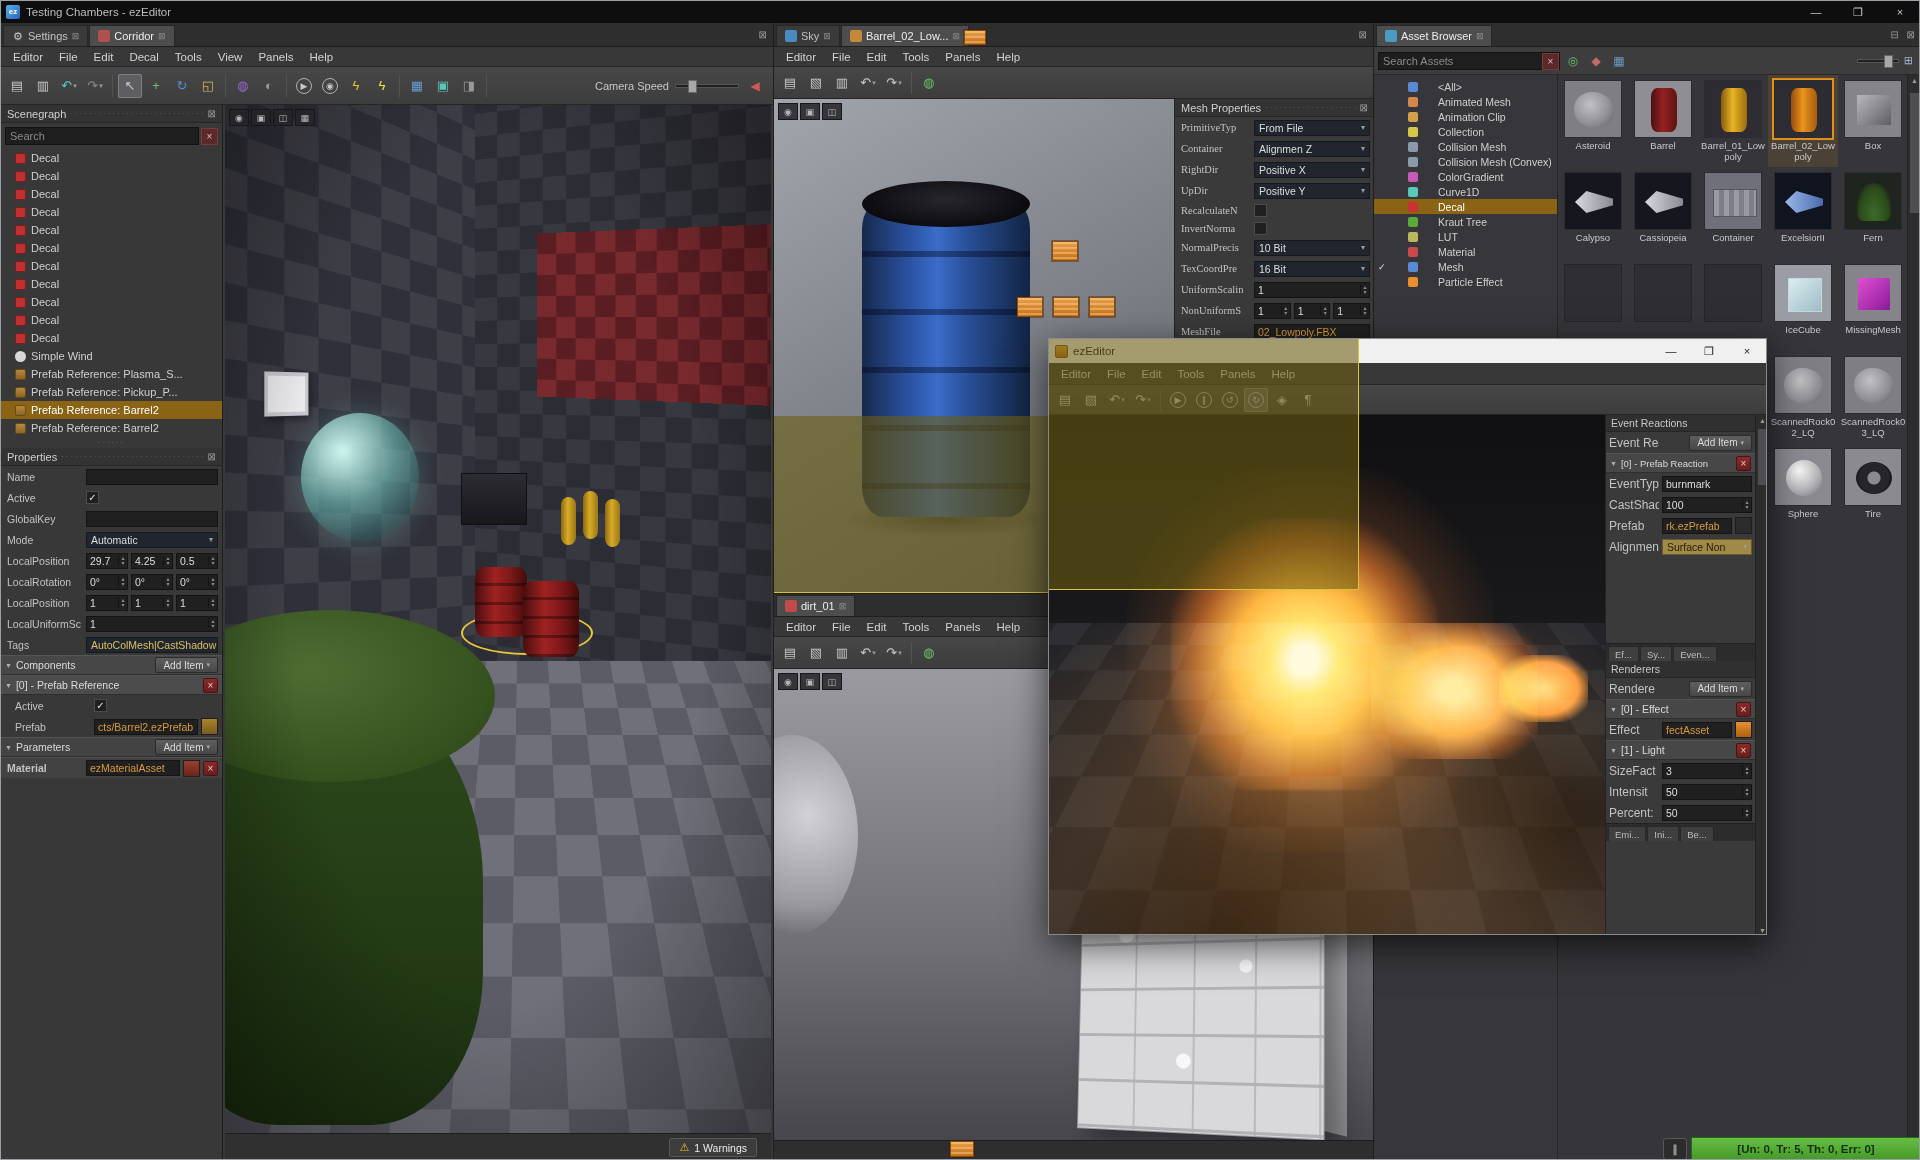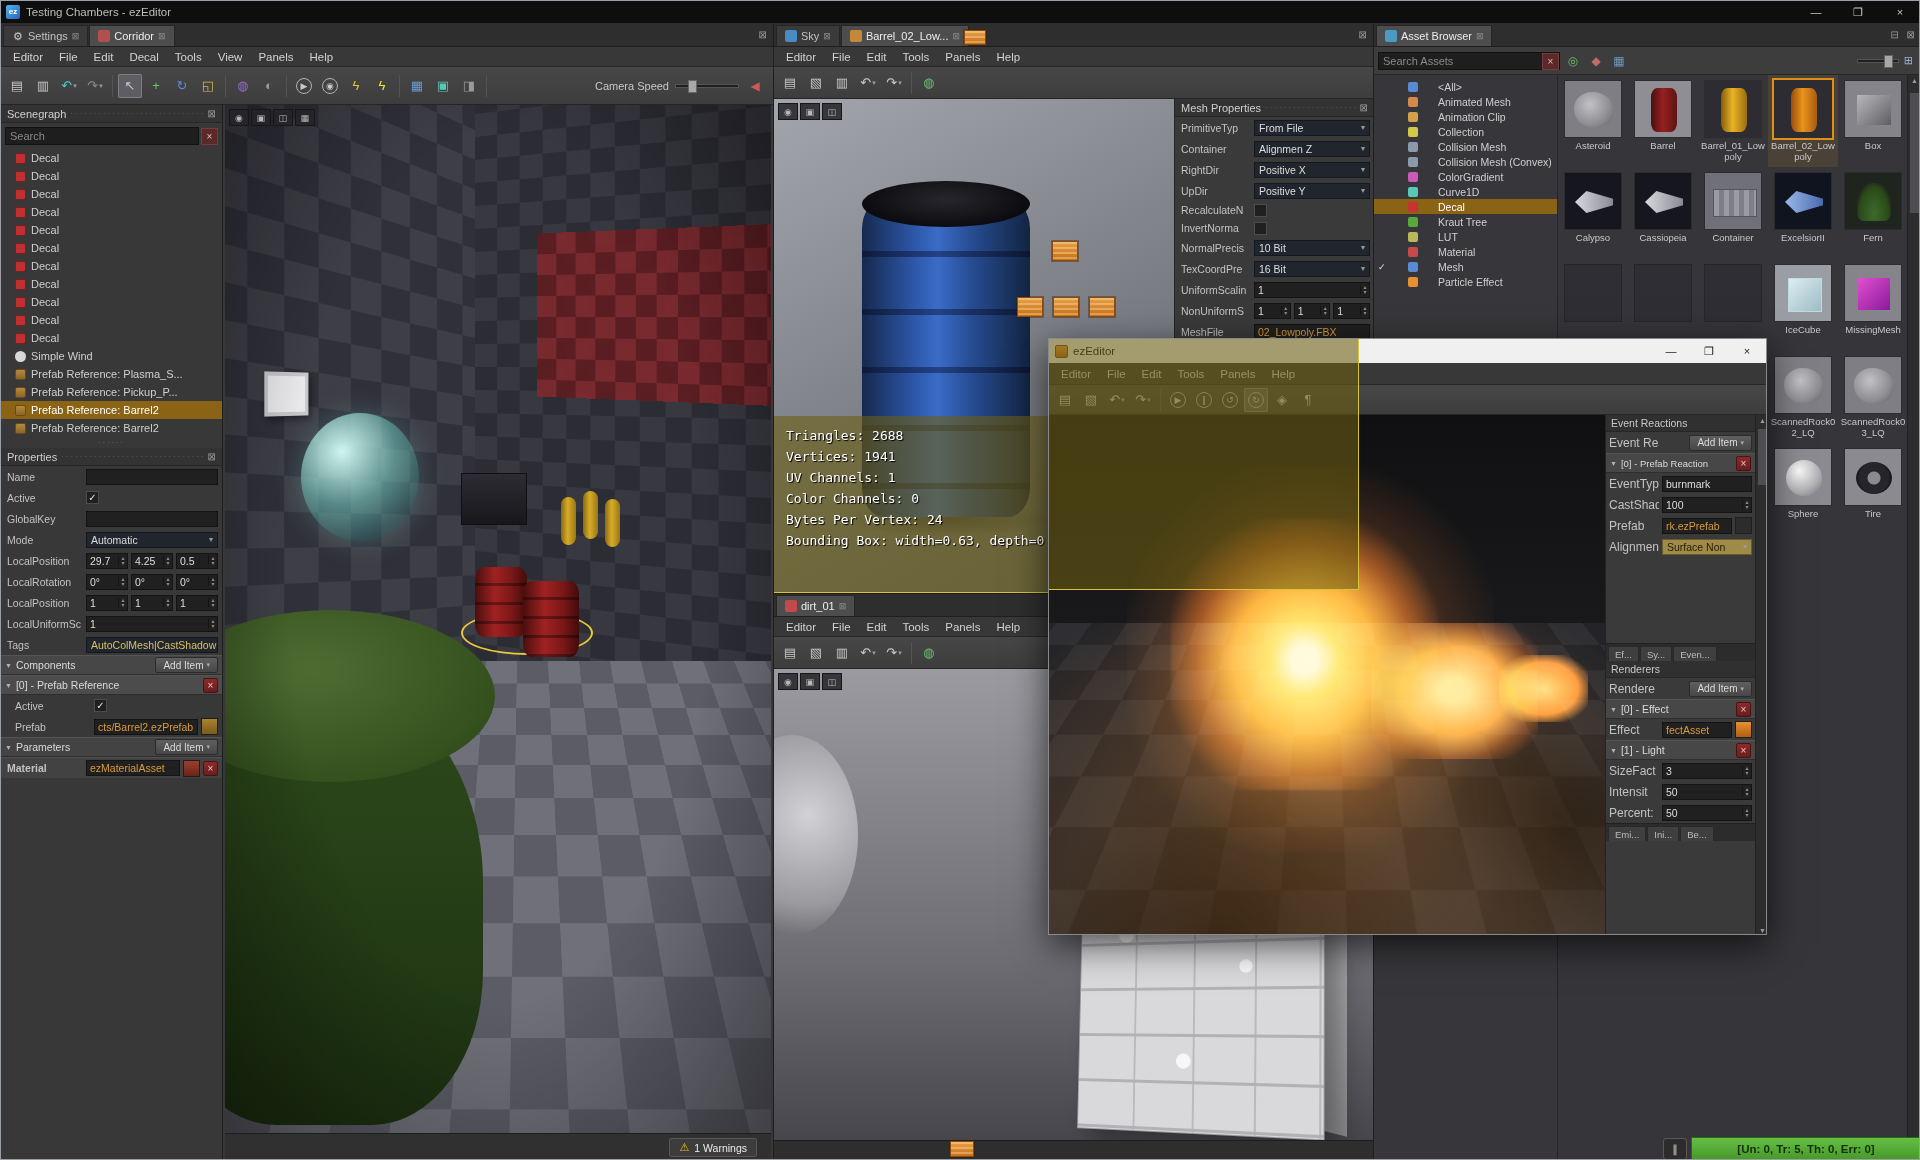--- a/index.html
+++ b/index.html
@@ -112,21 +112,21 @@
   .mesh-win .menubar{top:24px;}
   .mesh-win .toolbar{top:44px;}
   .mesh-vp{position:absolute;left:0;top:76px;width:400px;height:494px;overflow:hidden;background:linear-gradient(150deg,#a2a6ac,#82868c 45%,#5e6268);}
   .bv-lid{position:absolute;left:88px;top:82px;width:168px;height:46px;border-radius:50%;background:radial-gradient(ellipse at 50% 40%,#26262c,#0c0c10 70%);}
   .bv-barrel{position:absolute;left:88px;top:100px;width:168px;height:318px;border-radius:22px/30px;background:linear-gradient(90deg,#16294e,#2c55a6 30%,#3a6cc8 45%,#274c92 65%,#122442);}
   .bv-barrel::after{content:"";position:absolute;inset:0;border-radius:inherit;background:repeating-linear-gradient(180deg,transparent 0 52px,rgba(0,0,20,.38) 52px 58px);}
   .bv-shadow{position:absolute;left:66px;top:402px;width:214px;height:36px;border-radius:50%;background:radial-gradient(ellipse,rgba(0,0,0,.4),transparent 70%);}
   .mesh-overlay{position:absolute;left:0;top:317px;right:0;bottom:0;background:rgba(108,94,18,.6);border-bottom:1px solid #d8c43a;z-index:5;}
   .mesh-stats{position:absolute;left:12px;top:326px;z-index:6;font-family:"DejaVu Sans Mono",monospace;font-size:13px;color:#fff;text-shadow:1px 1px 1px #000;line-height:21px;white-space:nowrap;}
   .mesh-props{position:absolute;left:400px;top:76px;width:200px;height:494px;background:#3a3a3a;border-left:1px solid #242424;display:flex;flex-direction:column;}
-  .mesh-props .plbl{width:70px;}
+  .mesh-props .plbl{width:70px;font-family:Liberation Serif, serif;}
 
   
   .dirt-win{left:772px;top:592px;width:600px;height:568px;border-left:1px solid #1e1e1e;border-top:1px solid #1e1e1e;}
   .dirt-win .tabbar{height:23px;}
   .dirt-win .menubar{top:23px;}
   .dirt-win .toolbar{top:43px;}
   .dirt-vp{position:absolute;left:0;top:75px;width:600px;height:471px;overflow:hidden;background:linear-gradient(#9a9aa0,#6e6e74 60%,#46464c);}
   .dv-cyl{position:absolute;left:-48px;top:66px;width:132px;height:200px;border-radius:50%;background:radial-gradient(circle at 62% 40%,#d2d2d6,#9a9a9e 62%,#64646a 90%);}
   .dv-crate{position:absolute;left:296px;top:226px;width:252px;height:238px;transform:perspective(600px) rotateY(-14deg) rotateX(3deg);background-color:#d9d9dc;background-image:radial-gradient(circle at 20% 15%,rgba(255,255,255,.9) 0 8px,transparent 9px),radial-gradient(circle at 70% 30%,rgba(255,255,255,.85) 0 6px,transparent 7px),radial-gradient(circle at 45% 70%,rgba(255,255,255,.8) 0 7px,transparent 8px),repeating-linear-gradient(180deg,transparent 0 44px,#b2b2b6 44px 47px),repeating-linear-gradient(90deg,transparent 0 60px,#bababe 60px 62px);border:1px solid #9a9a9e;box-shadow:14px 10px 24px rgba(0,0,0,.35);}
   .dv-side{position:absolute;left:543px;top:218px;width:30px;height:246px;background:linear-gradient(#b8b8bc,#8e8e92);transform:skewY(14deg);}
@@ -666,28 +666,20 @@
         <span class="tbtn">
           <span class="g" style="color: rgb(106, 195, 106);">◍</span>
         </span>
 
     </div>
     <div class="mesh-vp">
       <div class="bv-shadow"></div>
       <div class="bv-barrel"></div>
       <div class="bv-lid"></div>
       <div class="mesh-overlay"></div>
-      <div class="mesh-stats">
-        <div class="stat-line">Triangles: 2688</div>
-          <div class="stat-line">Vertices: 1941</div>
-          <div class="stat-line">UV Channels: 1</div>
-          <div class="stat-line">Color Channels: 0</div>
-          <div class="stat-line">Bytes Per Vertex: 24</div>
-          <div class="stat-line">Bounding Box: width=0.63, depth=0</div>
-      </div>
       <div class="vp-btns">
         <span class="vpbtn">
             <span class="g">◉</span>
           </span>
           <span class="vpbtn">
             <span class="g">▣</span>
           </span>
           <span class="vpbtn">
             <span class="g">◫</span>
           </span>

